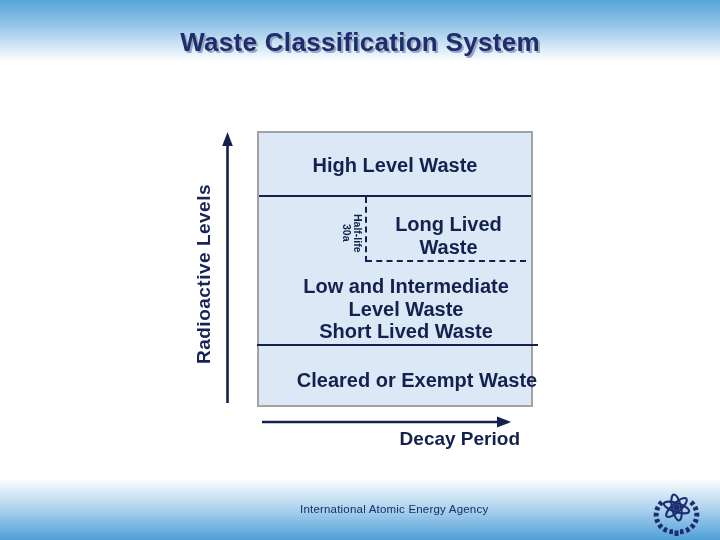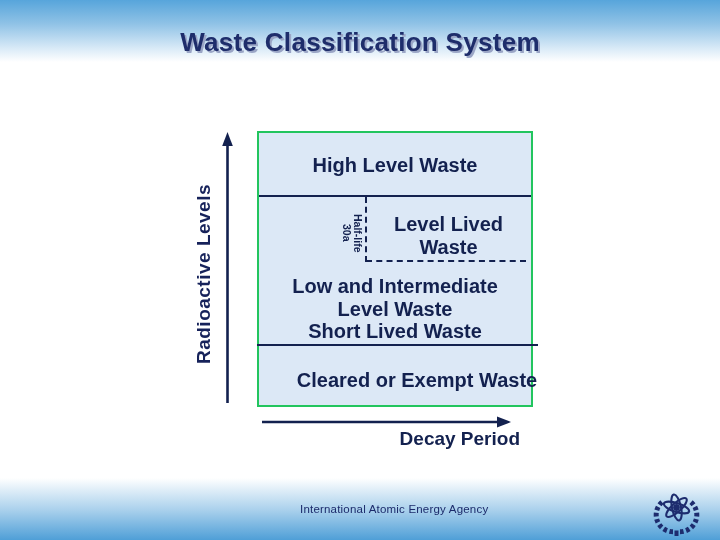--- a/index.html
+++ b/index.html
@@ -22,21 +22,21 @@
     text-shadow:2px 2px 0 #9ba6c6; letter-spacing:0.3px;
   }
   .y-axis-label {
     position:absolute; left:204px; top:274px; white-space:nowrap;
     transform:translate(-50%,-50%) rotate(-90deg);
     font-size:19px; font-weight:bold; color:#16225a; letter-spacing:0.5px;
   }
   .arrow-svg { position:absolute; }
   .chart-box {
     position:absolute; left:257px; top:131px; width:276px; height:276px;
-    background:#dce8f6; border:2px solid #22c55e; box-sizing:border-box;
+    background:#dce8f6; border:2px solid #a3a3a3; box-sizing:border-box;
   }
   .chart-box .txt { color:#13214f; font-weight:bold; font-size:20px; text-align:center; }
   .sec-hlw {
     position:absolute; left:0; top:0; width:272px; height:64px;
     display:flex; align-items:center; justify-content:center;
   }
   .divider1 { position:absolute; left:0; top:62px; width:272px; height:2px; background:#13214f; }
   .dash-v {
     position:absolute; left:106px; top:64px; height:65px; width:0;
     border-left:2px dashed #13214f;
@@ -48,21 +48,21 @@
   .sec-longlived {
     position:absolute; left:107px; top:80px; width:165px;
     line-height:23px; white-space:pre-line;
   }
   .half-life {
     position:absolute; left:78px; top:74px; width:26px; height:52px;
     writing-mode:vertical-rl; text-align:center; white-space:pre-line;
     font-size:10.5px; font-weight:bold; color:#13214f; line-height:11px;
   }
   .sec-lowint {
-    position:absolute; left:5px; top:142px; width:262px;
+    position:absolute; left:16px; top:142px; width:262px;
     line-height:22.5px; white-space:pre-line;
   }
   .divider2 { position:absolute; left:-2px; top:211px; width:281px; height:2px; background:#13214f; }
   .sec-cleared { position:absolute; left:0; top:236px; width:316px; }
   .x-axis-label {
     position:absolute; left:270px; top:428px; width:250px; text-align:right;
     font-size:19px; font-weight:bold; color:#13214f;
   }
   .agency-text {
     position:absolute; left:300px; top:503px; width:352px; text-align:left;
@@ -88,21 +88,21 @@
   </svg>
 
   <div class="chart-box">
     <div class="sec-hlw txt">High Level Waste</div>
     <div class="divider1"></div>
 
     <div class="half-life">Half-life
 30a</div>
     <div class="dash-v"></div>
     <div class="dash-h"></div>
-    <div class="sec-longlived txt">Level Lived
+    <div class="sec-longlived txt">Long Lived
 Waste</div>
 
     <div class="sec-lowint txt">Low and Intermediate
 Level Waste
 Short Lived Waste</div>
     <div class="divider2"></div>
     <div class="sec-cleared txt">Cleared or Exempt Waste</div>
   </div>
 
   <svg class="arrow-svg" style="left:259px; top:413px;" width="255" height="18" viewBox="0 0 255 18">

